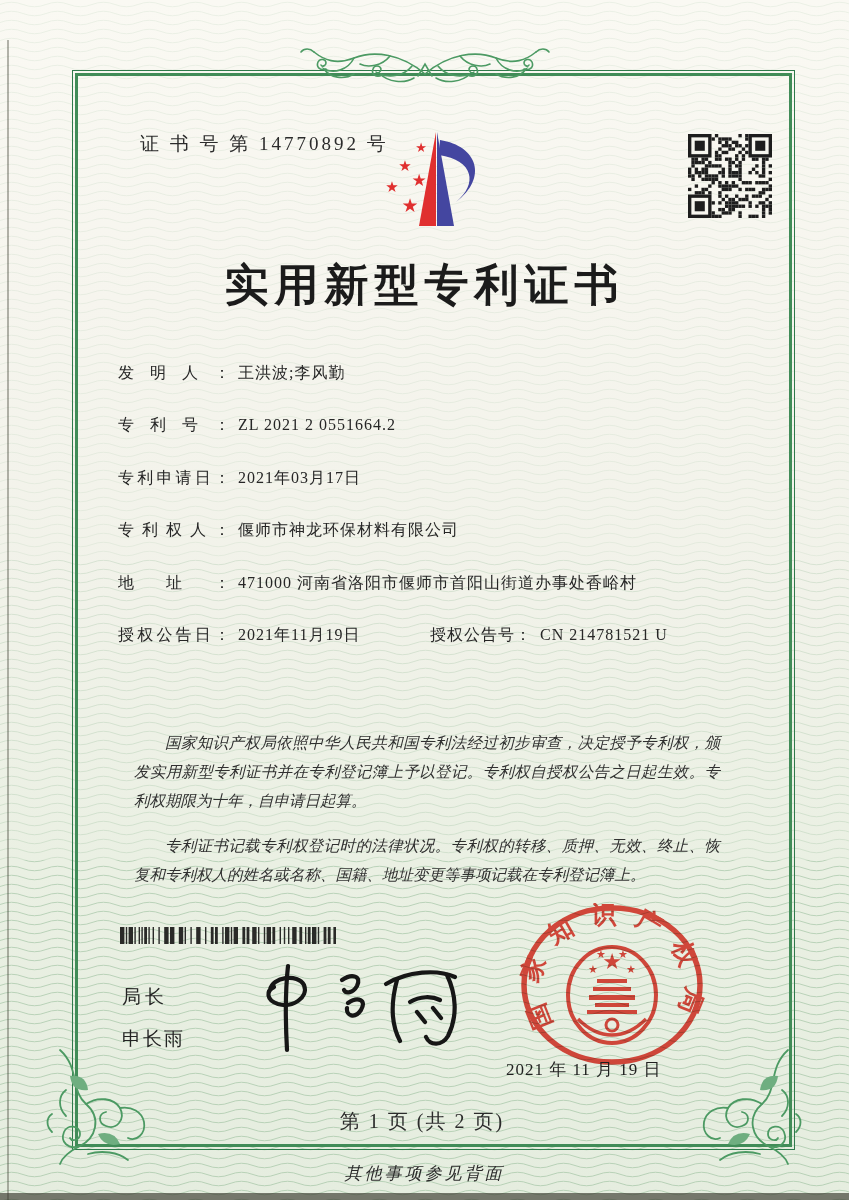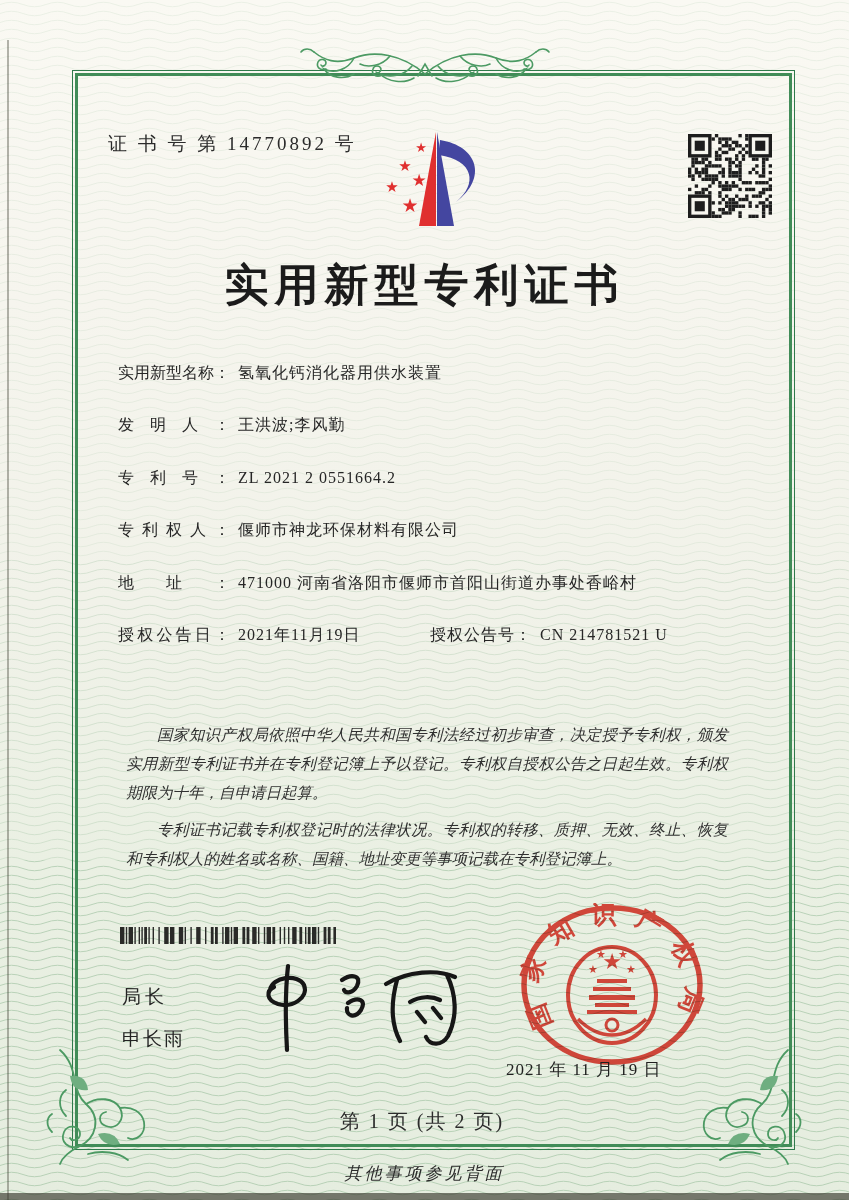--- a/index.html
+++ b/index.html
@@ -8,33 +8,33 @@
     background:linear-gradient(180deg,#faf9f3 0%,#f6f5ee 25%,#f1f2e9 50%,#eaf0e3 72%,#e5eddf 100%);
     font-family:"Liberation Serif","DejaVu Serif",serif;color:#222;
   }
   .abs{position:absolute;}
   
   .edge-left{left:7px;top:40px;width:2px;height:1160px;background:rgba(70,70,58,.40);}
   .edge-bottom{left:0;top:1193px;width:849px;height:7px;background:rgba(56,56,44,.65);}
   
   .frame{left:72px;top:70px;width:721px;height:1078px;border:1px solid #2f7a4b;}
   .frame::before{content:"";position:absolute;inset:2px;border:3px solid #418c58;}
-  .cert-no{left:108px;top:131px;font-size:19px;letter-spacing:3px;color:#2b2b2b;}
+  .cert-no{left:140px;top:131px;font-size:19px;letter-spacing:3px;color:#2b2b2b;}
   .logo{left:374px;top:126px;}
   .qr{left:688px;top:134px;}
   .title{left:0;top:256px;width:849px;text-align:center;font-size:44px;font-weight:bold;letter-spacing:6px;color:#1b1b1b;font-family:Liberation Mono, monospace;}
   .fields{left:118px;top:362px;width:620px;font-size:16px;color:#262626;}
   .frow{position:relative;height:52.4px;line-height:22px;}
   .flabel{display:inline-block;width:7em;text-align:justify;text-align-last:justify;vertical-align:top;}
   .fvalue{margin-left:8px;letter-spacing:1px;}
   .g2{position:absolute;left:312px;top:0;}
   .flabel2{letter-spacing:1px;margin-top:48px;}
   .paras{left:118px;top:712px;width:618px;font-size:15.5px;line-height:29px;color:#303030;
          font-style:italic;text-align:justify;}
-  .paras p{margin:8px;text-indent:2em;}
+  .paras p{margin:16px;text-indent:2em;}
   .barcode{left:120px;top:927px;}
   .signer{left:122px;top:984px;font-size:19px;letter-spacing:4px;color:#232323;}
   .signer .name{margin-top:16px;letter-spacing:2px;}
   .signature{left:250px;top:950px;}
   .seal{left:516px;top:903px;mix-blend-mode:multiply;opacity:.92;}
   .seal-date{left:506px;top:1058px;width:212px;text-align:left;font-size:17px;letter-spacing:1px;color:#1f1f1f;}
   .page-no{left:72px;top:1108px;width:700px;text-align:center;font-size:20px;letter-spacing:2px;color:#2b2b2b;}
   .back-note{left:0;top:1162px;width:849px;text-align:center;font-size:17px;letter-spacing:3px;color:#2b2b2b;font-style:italic;}
   .orn-top{left:290px;top:44px;}
   .orn-bl{left:40px;top:1046px;}
@@ -346,27 +346,27 @@
       <rect x="20" y="2" width="3" height="3" fill="#1d1d1d"></rect>
       <rect x="0" y="18" width="7" height="7" fill="#1d1d1d"></rect>
       <rect x="1" y="19" width="5" height="5" fill="#f6f5ee"></rect>
       <rect x="2" y="20" width="3" height="3" fill="#1d1d1d"></rect>
     </svg>
 
   <div class="abs title">实用新型专利证书</div>
 
   <div class="abs fields">
     <div class="frow">
-      <span class="flabel">实用新型名称：</span><span class="fvalue">氢氧化钙消化器用供水装置</span>
-    </div>
-    <div class="frow">
       <span class="flabel">发明人：</span><span class="fvalue">王洪波;李风勤</span>
     </div>
     <div class="frow">
       <span class="flabel">专利号：</span><span class="fvalue">ZL 2021 2 0551664.2</span>
+    </div>
+    <div class="frow">
+      <span class="flabel">专利申请日：</span><span class="fvalue">2021年03月17日</span>
     </div>
     <div class="frow">
       <span class="flabel">专利权人：</span><span class="fvalue">偃师市神龙环保材料有限公司</span>
     </div>
     <div class="frow">
       <span class="flabel">地址：</span><span class="fvalue">471000 河南省洛阳市偃师市首阳山街道办事处香峪村</span>
     </div>
     <div class="frow">
       <span class="flabel">授权公告日：</span><span class="fvalue">2021年11月19日</span>
       <span class="g2">

